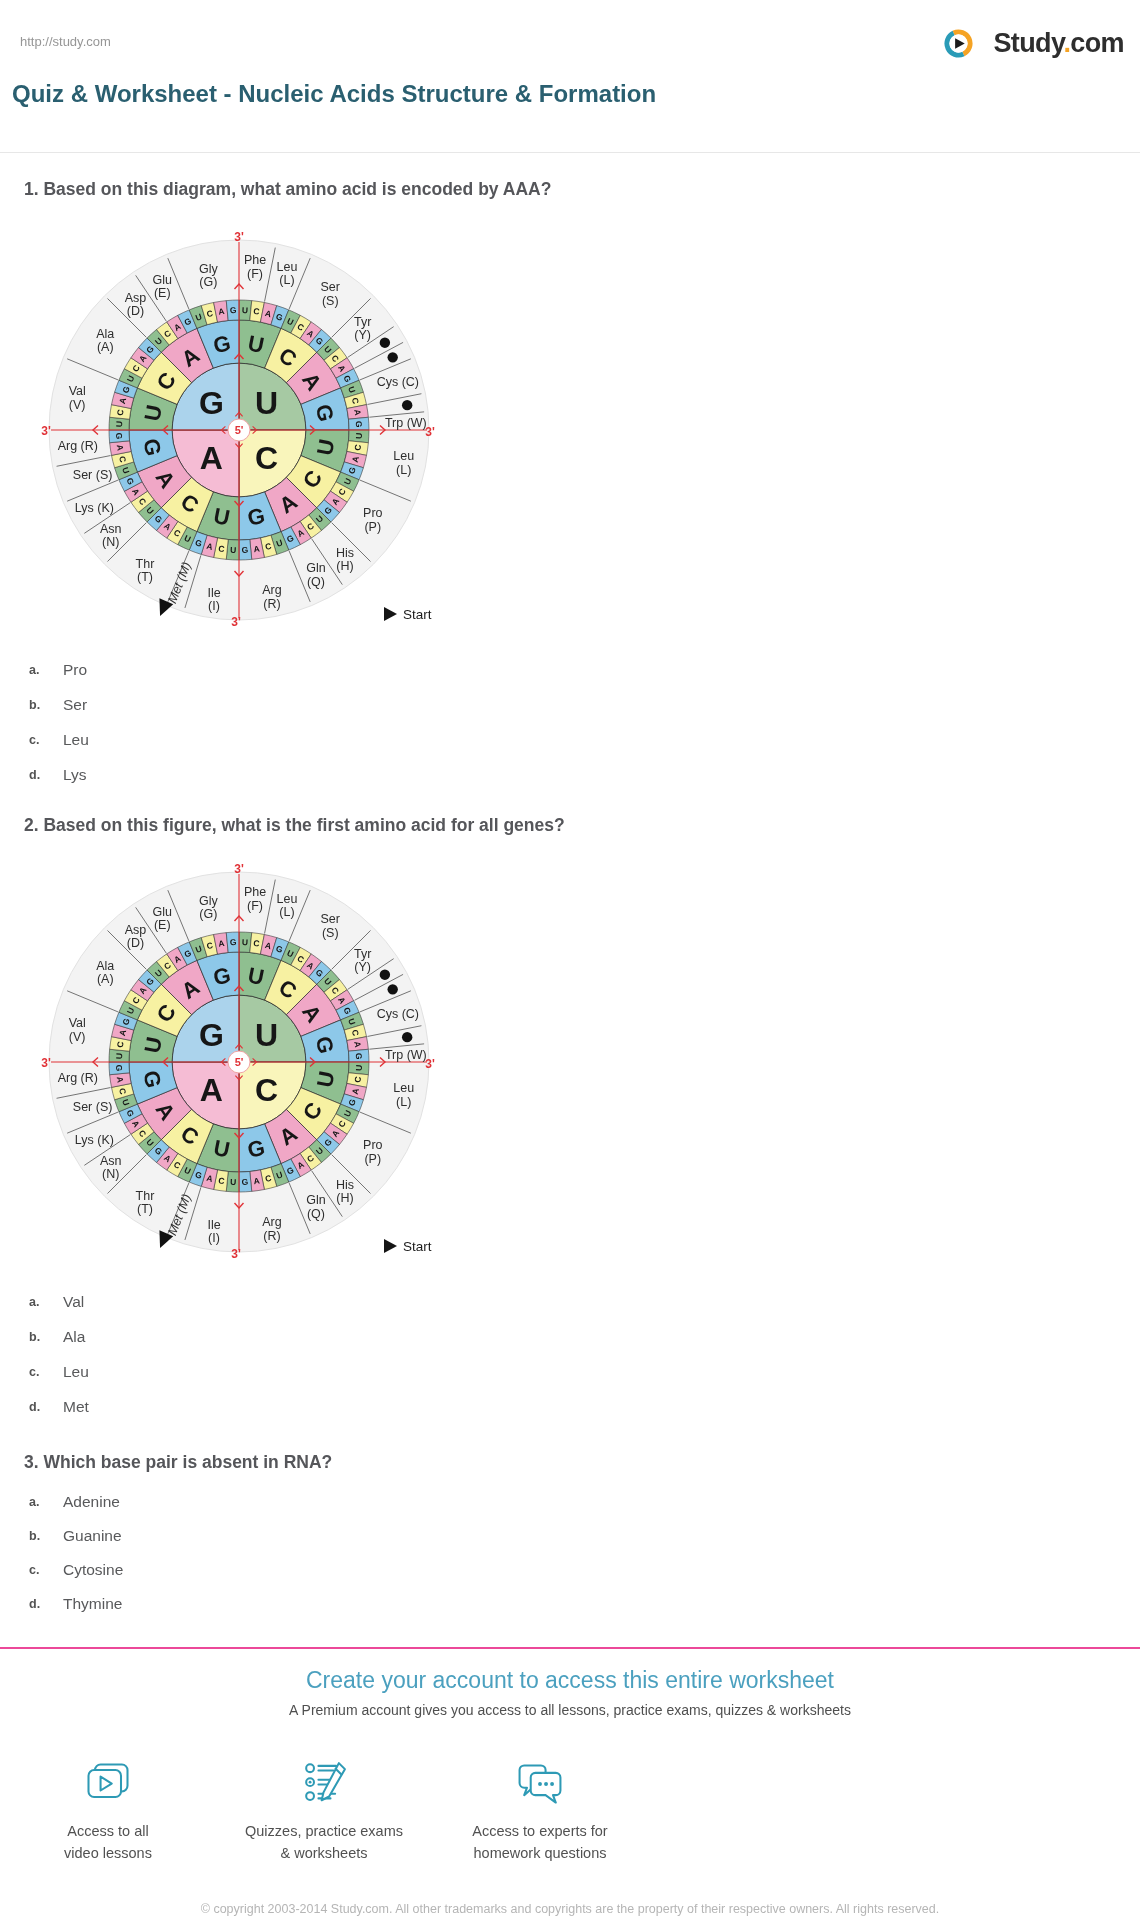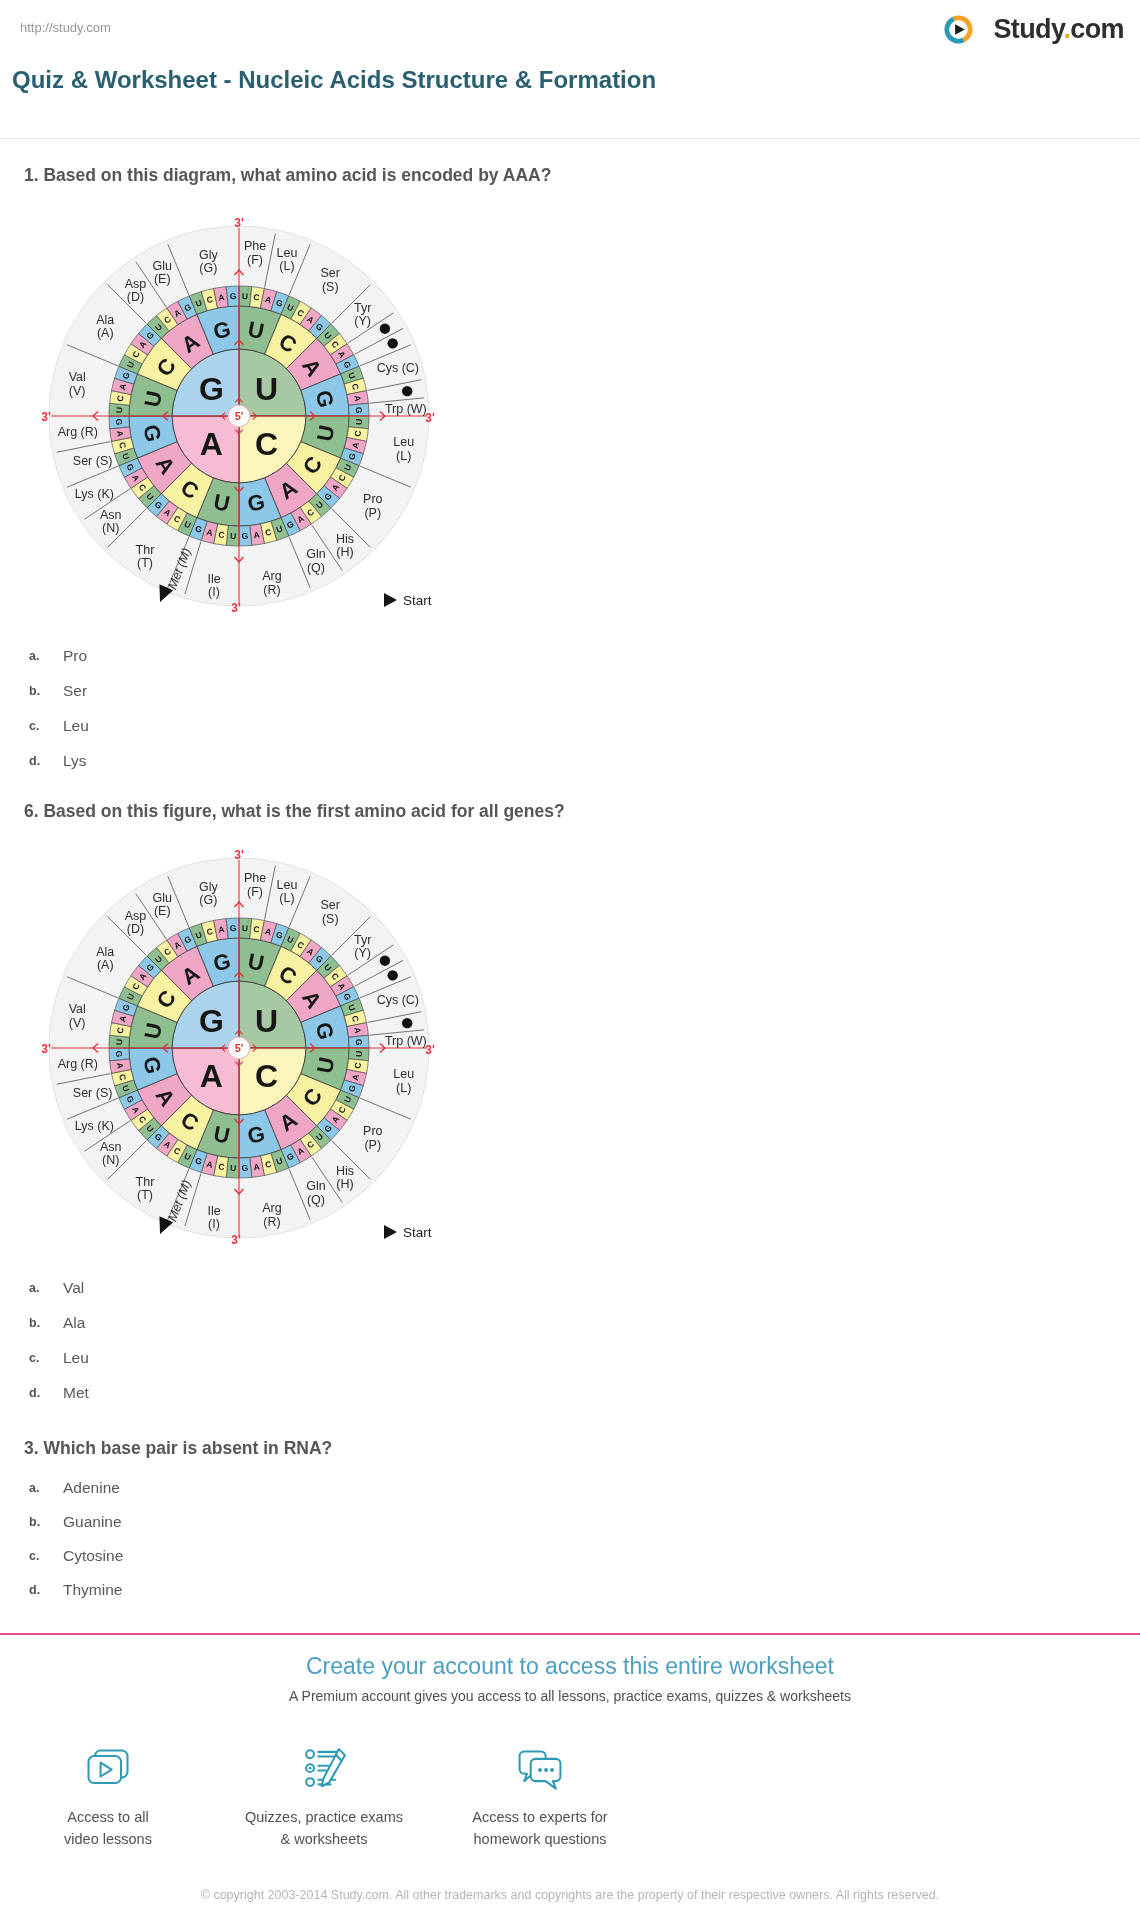--- a/index.html
+++ b/index.html
@@ -1,17 +1,17 @@
 <!DOCTYPE html>
 <html><head>
 <meta charset="utf-8">
 <style>
   html,body{margin:0;padding:0;background:#fff;}
   body{width:1140px;font-family:"Liberation Sans",sans-serif;-webkit-font-smoothing:antialiased;}
-  .header{display:flex;justify-content:space-between;align-items:flex-start;padding:14px 16px 0 20px;height:38px;}
+  .header{display:flex;justify-content:space-between;align-items:flex-start;padding:28px 16px 0 20px;height:38px;}
   .url{color:#969696;font-size:13px;padding-top:6px;}
   .logo{display:flex;align-items:center;gap:20px;font-size:27px;font-weight:bold;color:#2e2e2e;letter-spacing:-0.6px;cursor:pointer;}
   .logo svg{width:29px;height:29px;}
   .logo .dot{color:#f5a324;}
   h1.page-title{margin:14px 0 0 12px;font-size:24px;font-weight:bold;color:#2a5f70;}
   .top-rule{border:0;border-top:1px solid #e7e7e7;margin:44px 0 0 0;}
   h2.q{margin:26px 0 0 24px;font-size:17.5px;font-weight:bold;color:#55565a;}
   h2.q2m{margin-top:23px;}
   h2.q3m{margin-top:28px;}
   .wheel-wrap{margin:30px 0 0 39px;width:400px;height:400px;}
@@ -335,21 +335,21 @@
         <span class="a-text">Leu</span>
       </li>
     <li>
         <span class="a-letter">d.</span>
         <span class="a-text">Lys</span>
       </li>
   </ul>
 </section>
 
 <section>
-  <h2 class="q q2m">6. Based on this figure, what is the first amino acid for all genes?</h2>
+  <h2 class="q q2m">2. Based on this figure, what is the first amino acid for all genes?</h2>
   <div class="wheel-wrap w2">
     <svg class="wheel" viewBox="0 0 400 400">
         <circle cx="200" cy="200" r="190" fill="#f3f3f3" stroke="#e2e2e2" stroke-width="1"></circle>
         <path d="M200,200 L200,133 A67,67 0 0 1 267,200 Z" fill="#a6c9a3" stroke="#2d2d2d" stroke-width="0.9"></path>
         <path d="M200,200 L267,200 A67,67 0 0 1 200,267 Z" fill="#f9f5bb" stroke="#2d2d2d" stroke-width="0.9"></path>
         <path d="M200,200 L200,267 A67,67 0 0 1 133,200 Z" fill="#f5bcd4" stroke="#2d2d2d" stroke-width="0.9"></path>
         <path d="M200,200 L133,200 A67,67 0 0 1 199.99999999999997,133 Z" fill="#abd3ec" stroke="#2d2d2d" stroke-width="0.9"></path>
         <path d="M200,90 A110,110 0 0 1 242.09517756015987,98.37325142375846 L225.639789968461,138.1000713217438 A67,67 0 0 0 200,133 Z" fill="#8fbf90" stroke="#2d2d2d" stroke-width="0.7"></path>
         <path d="M242.09517756015987,98.37325142375846 A110,110 0 0 1 277.78174593052023,122.21825406947977 L247.37615433949867,152.6238456605013 A67,67 0 0 0 225.639789968461,138.1000713217438 Z" fill="#f7f1a2" stroke="#2d2d2d" stroke-width="0.7"></path>
         <path d="M277.78174593052023,122.21825406947977 A110,110 0 0 1 301.62674857624154,157.90482243984013 L261.89992867825623,174.36021003153897 A67,67 0 0 0 247.37615433949867,152.6238456605013 Z" fill="#f0a7c6" stroke="#2d2d2d" stroke-width="0.7"></path>

